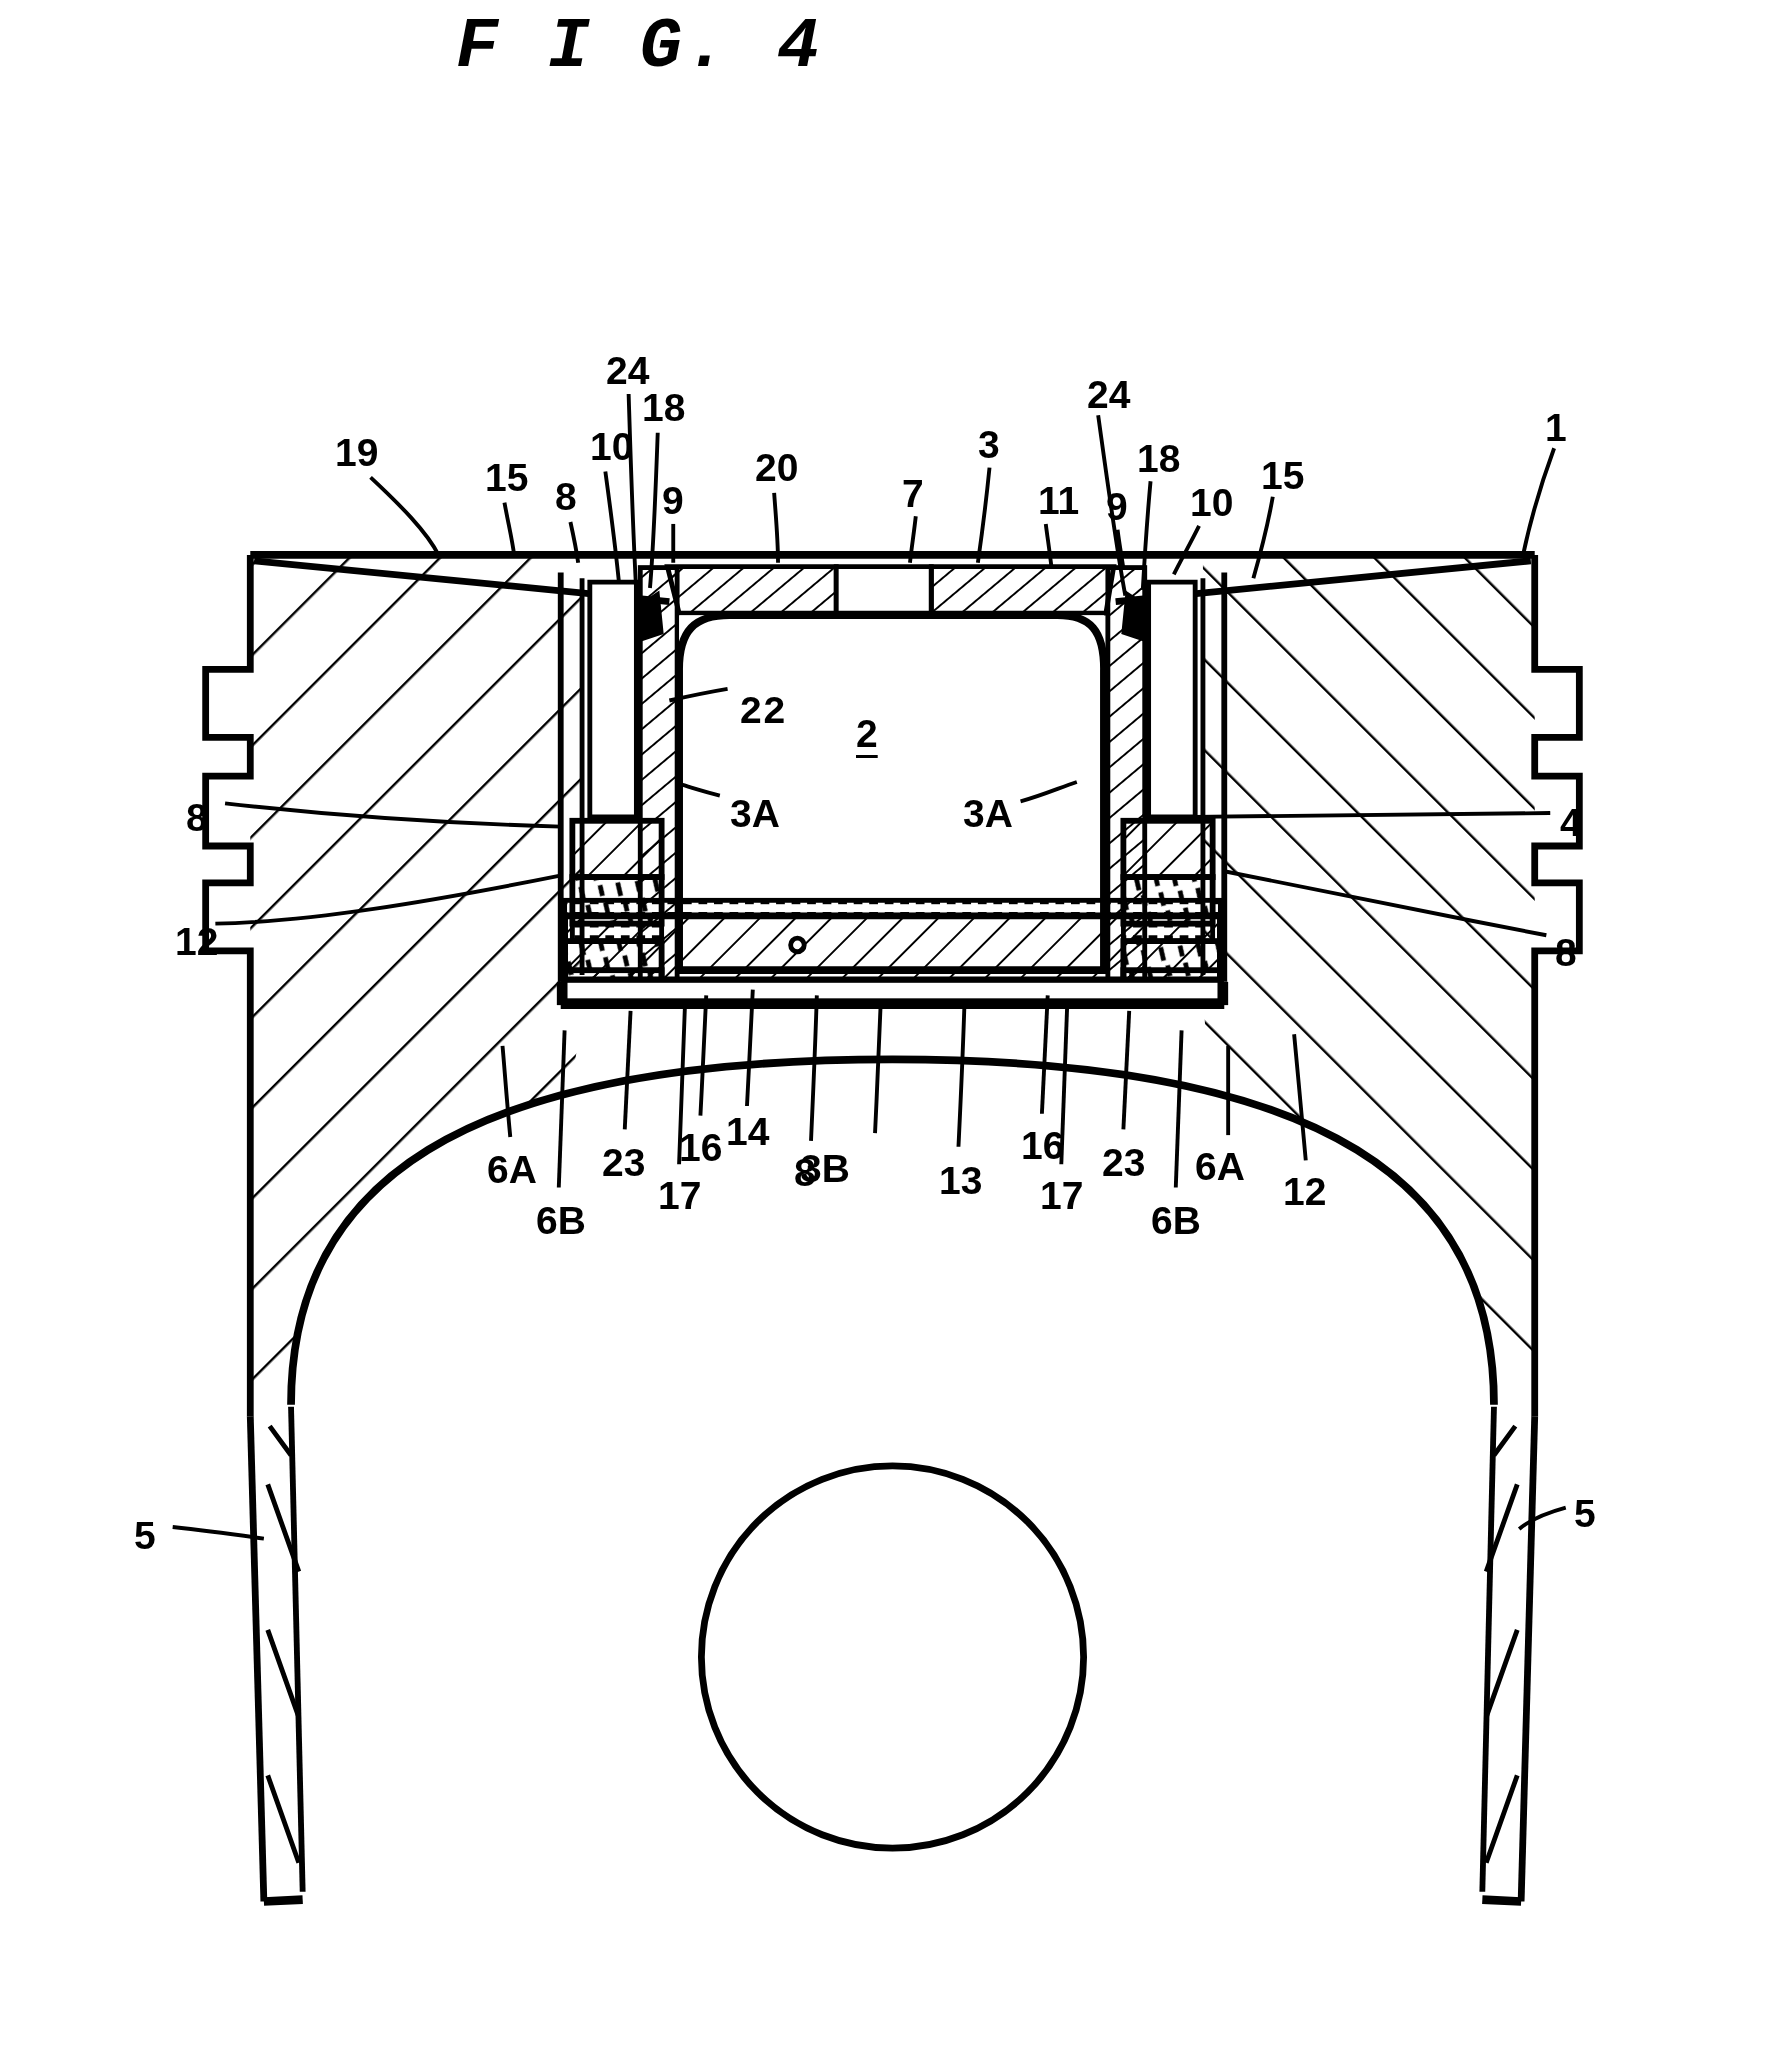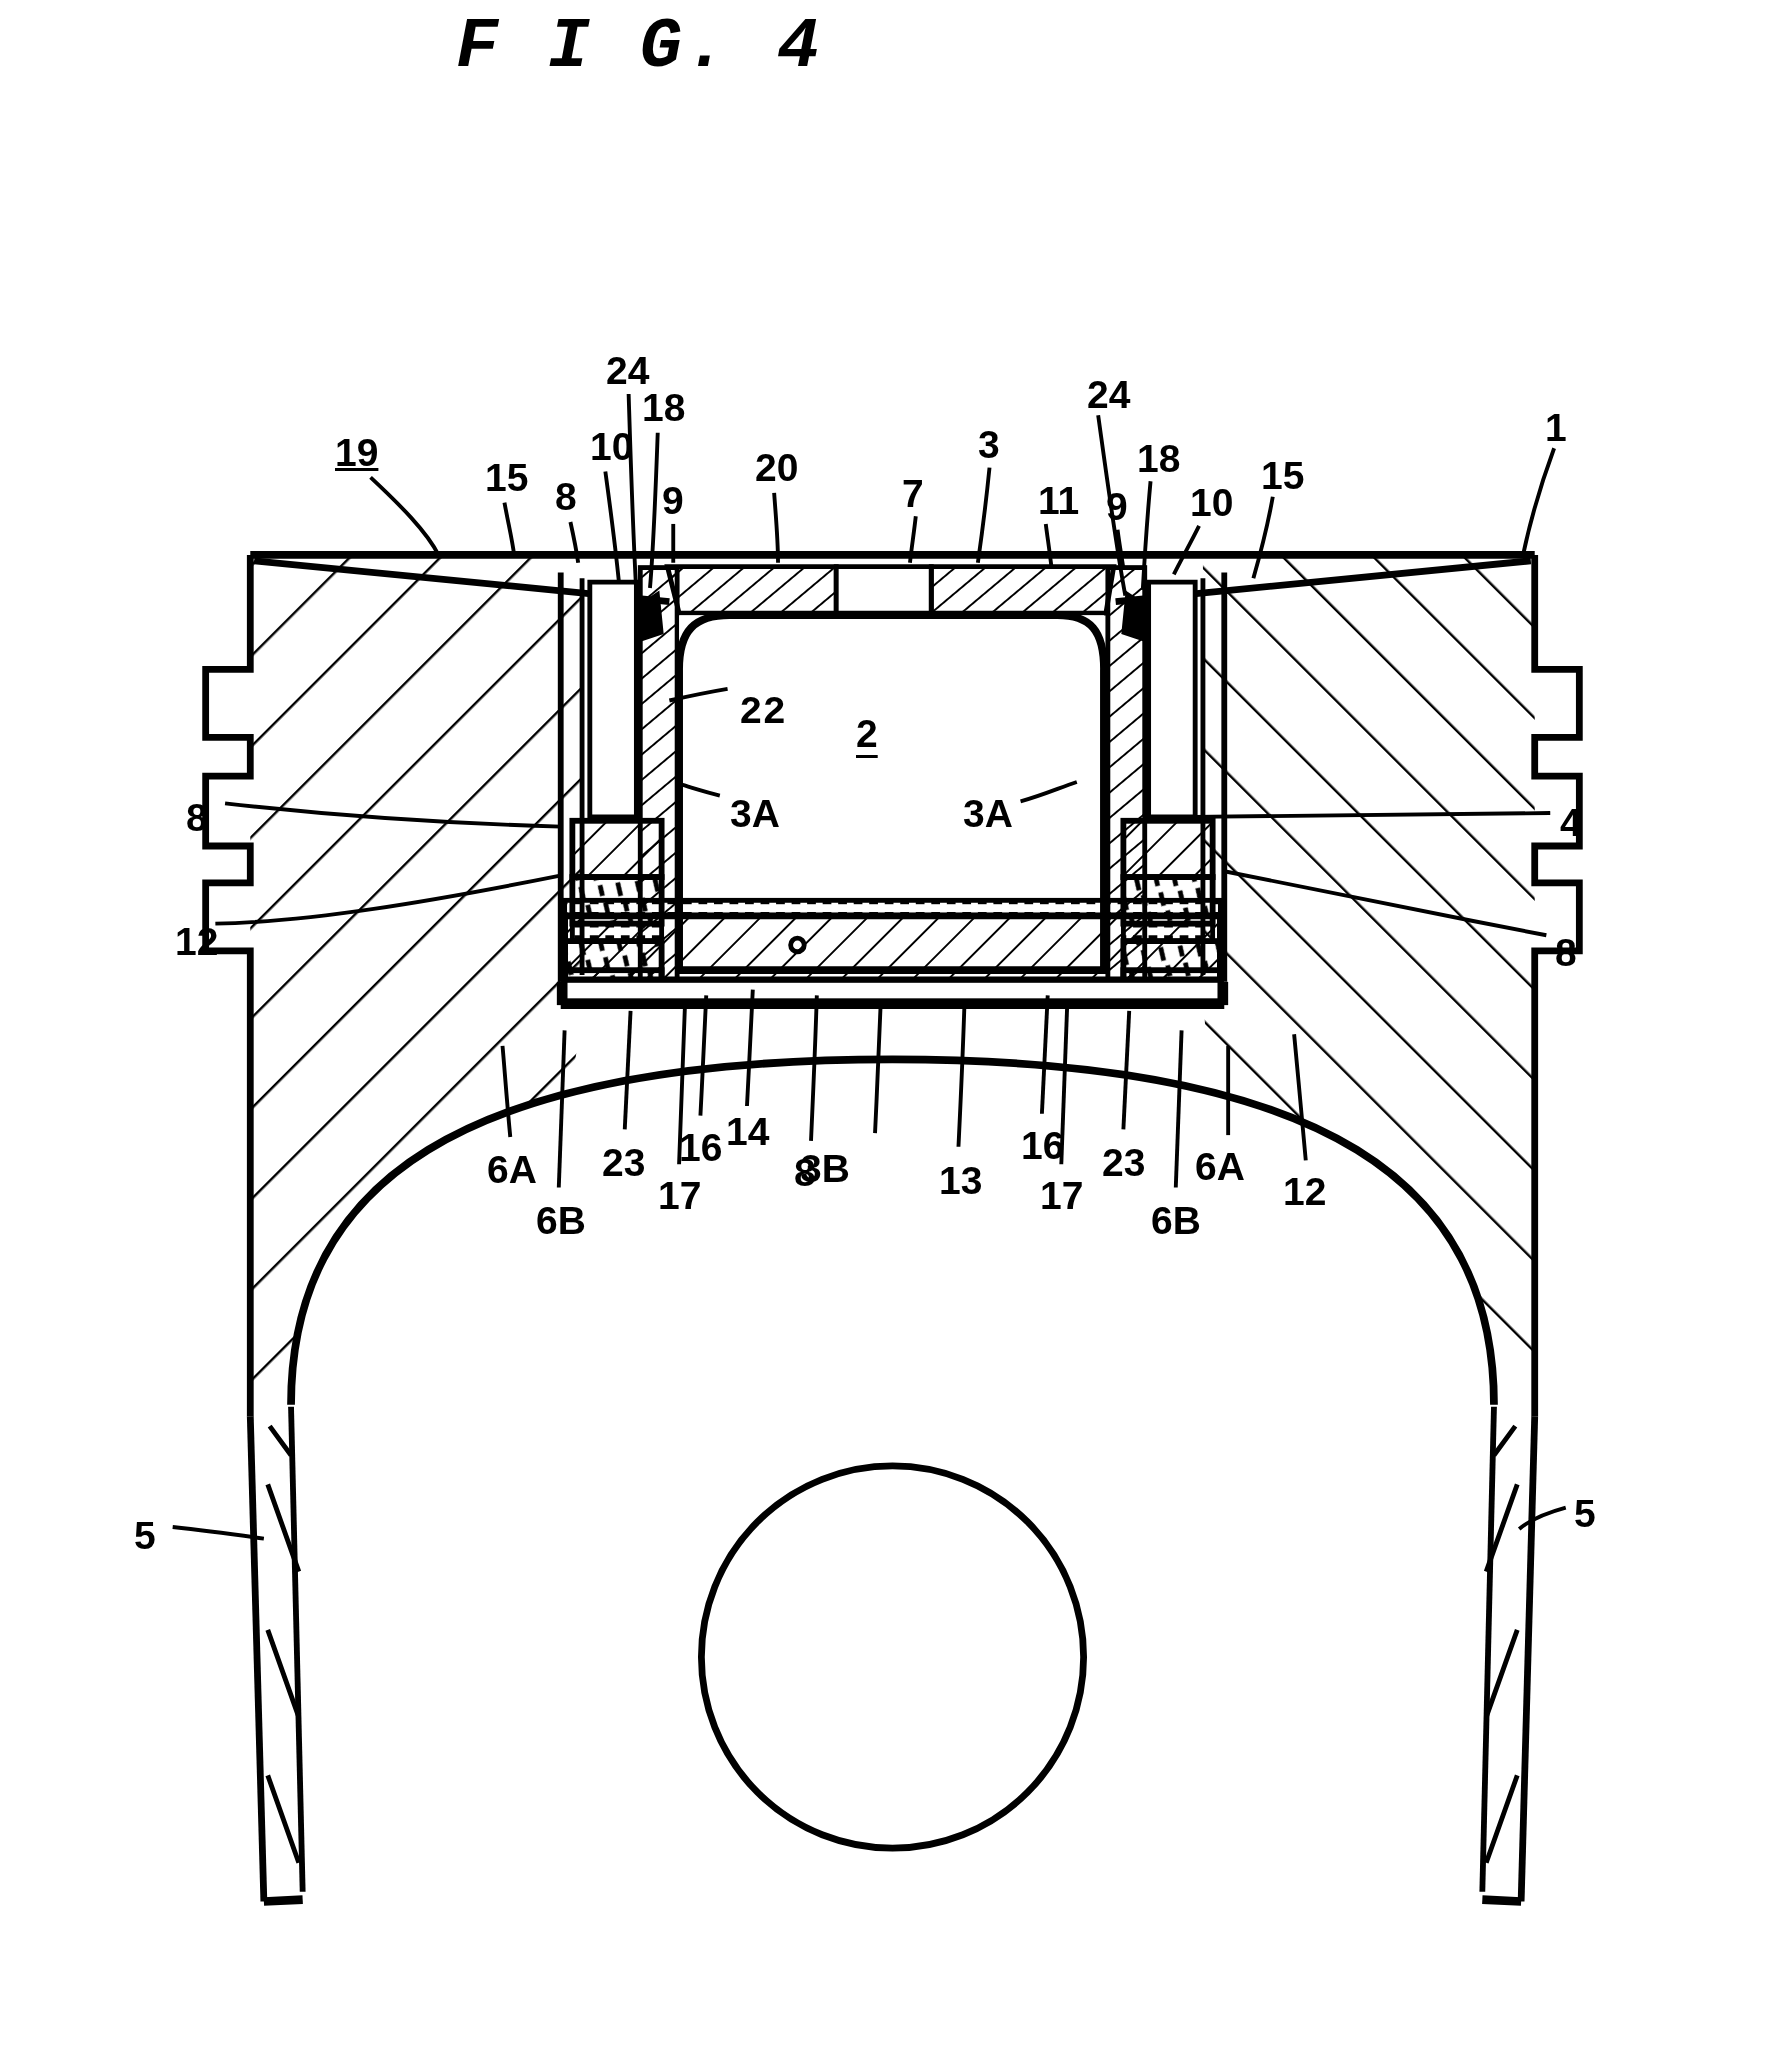--- a/index.html
+++ b/index.html
@@ -208,21 +208,21 @@
       <path d="M 1266 1170 C 1266 1130 1266 1100 1266 1078"></path>
       <path d="M 1346 1196 C 1342 1150 1338 1110 1334 1066"></path>
 
       <path d="M 178 1574 C 216 1578 244 1582 272 1586"></path>
       <path d="M 1614 1554 C 1592 1560 1578 1566 1566 1576"></path>
     </g>
   </g>
 </svg>
 
 <div id="labels">
-    <div class="lbl" style="left: 335px; top: 433px; text-decoration: underline;">19</div>
+    <div class="lbl" style="left: 335px; top: 433px;">19</div>
     <div class="lbl" style="left: 485px; top: 458px;">15</div>
     <div class="lbl" style="left: 555px; top: 477px;">8</div>
     <div class="lbl" style="left: 590px; top: 427px;">10</div>
     <div class="lbl" style="left: 606px; top: 351px;">24</div>
     <div class="lbl" style="left: 642px; top: 388px;">18</div>
     <div class="lbl" style="left: 662px; top: 481px;">9</div>
     <div class="lbl" style="left: 755px; top: 448px;">20</div>
     <div class="lbl" style="left: 902px; top: 474px;">7</div>
     <div class="lbl" style="left: 978px; top: 425px;">3</div>
     <div class="lbl" style="left: 1029px; top: 481px; margin-left: 9px;">11</div>

